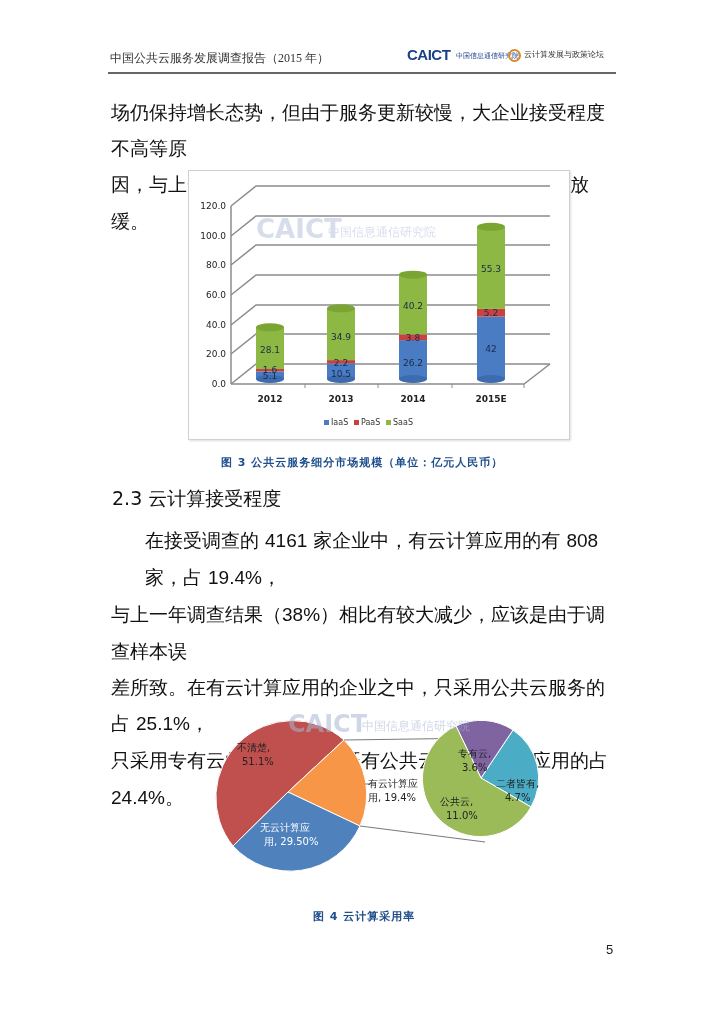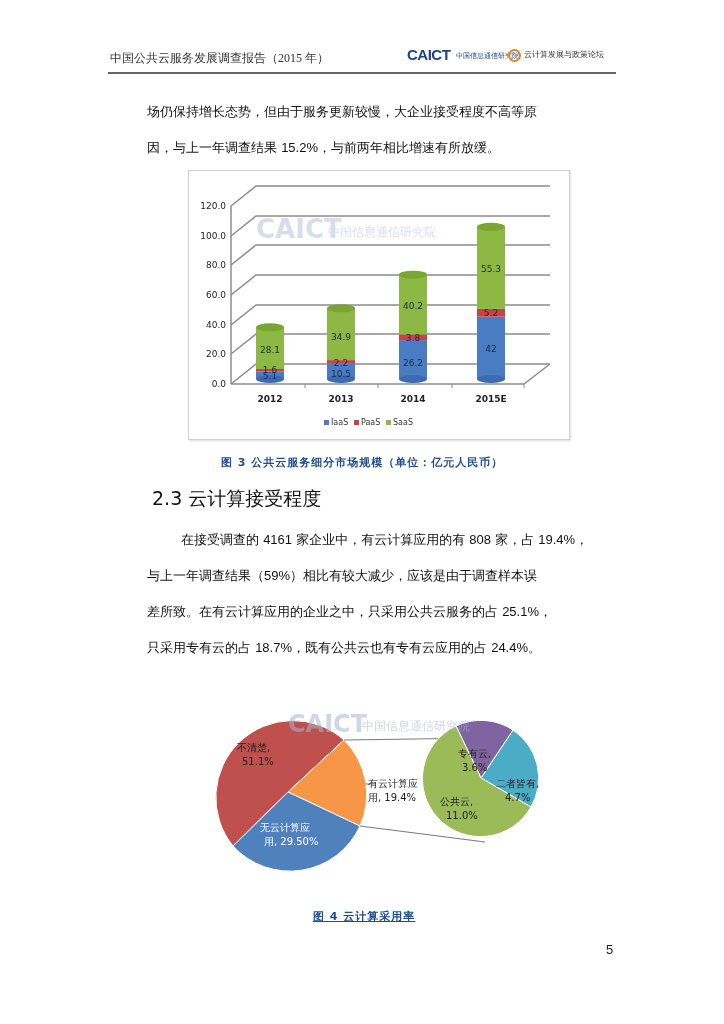--- a/index.html
+++ b/index.html
@@ -7,26 +7,26 @@
          font-family: "DejaVu Sans", sans-serif; color: #111; }
   .abs { position: absolute; }
   .header-title { left: 110px; top: 50px; font-size: 12px; color: #333; font-family: Liberation Serif, serif; }
   .header-rule { left: 108px; top: 72px; width: 508px; height: 2px; background: #666; }
   .logo-caict { left: 407px; top: 46px; font-family: "Liberation Sans", sans-serif; font-weight: bold;
                 font-size: 15px; color: #1a3f8c; letter-spacing: -0.5px; }
   .logo-caict-sub { left: 456px; top: 51px; font-size: 7px; color: #1a3f8c; }
   .logo-forum-mark { left: 508px; top: 49px; width: 13px; height: 13px; border-radius: 50%;
                      border: 2px solid #d88a2a; box-sizing: border-box; }
   .logo-forum { left: 524px; top: 49px; font-size: 8px; color: #333; }
-  .para { left: 111px; width: 510px; font-size: 13px; line-height: 36px; color: #111; margin-left: 36px; }
+  .para { left: 111px; width: 510px; font-size: 19px; line-height: 36px; color: #111; }
   .para b { font-family: "Liberation Sans", sans-serif; font-weight: normal; }
   .figure-frame { left: 188px; top: 170px; width: 380px; height: 268px; border: 1px solid #d0d0d0;
                   box-shadow: 1px 1px 2px #ddd; background: #fff; }
   .caption { font-size: 11px; color: #1f4e8c; font-weight: bold; letter-spacing: 1px; }
-  .section-heading { left: 112px; top: 486px; font-size: 19px; color: #111; margin-left: 40px; }
+  .section-heading { left: 112px; top: 486px; font-size: 19px; color: #111; }
   .page-number { left: 606px; top: 942px; font-size: 13px; color: #222; font-family: "Liberation Sans", sans-serif; }
   svg text { font-family: "DejaVu Sans", sans-serif; }
 </style>
 </head>
 <body>
 
 <div class="abs header-title">中国公共云服务发展调查报告（2015 年）</div>
 <div class="abs logo-caict">CAICT</div>
 <div class="abs logo-caict-sub">中国信息通信研究院</div>
 <div class="abs logo-forum-mark"></div>
@@ -138,21 +138,21 @@
     <text x="140" y="66" font-size="12" fill="#a8b6d4">中国信息通信研究院</text>
   </g>
 </svg>
 
 <div class="abs caption" style="left:221px; top:455px;">图 3  公共云服务细分市场规模（单位：亿元人民币）</div>
 
 <div class="abs section-heading">2.3 云计算接受程度</div>
 
 <div class="abs para" style="top:522px;">
   <div style="padding-left:34px;"><span>在接受调查的 </span><b>4161</b><span> 家企业中，有云计算应用的有 </span><b>808</b><span> 家，占 </span><b>19.4%</b><span>，</span></div>
-  <div><span>与上一年调查结果（</span><b>59%</b><span>）相比有较大减少，应该是由于调查样本误</span></div>
+  <div><span>与上一年调查结果（</span><b>38%</b><span>）相比有较大减少，应该是由于调查样本误</span></div>
   <div><span>差所致。在有云计算应用的企业之中，只采用公共云服务的占 </span><b>25.1%</b><span>，</span></div>
   <div><span>只采用专有云的占 </span><b>18.7%</b><span>，既有公共云也有专有云应用的占 </span><b>24.4%</b><span>。</span></div>
 </div>
 
 <svg class="abs" style="left:200px; top:700px;" width="360" height="190">
 
   <path d="M88,92 L144,40 A77,77 0 0,0 33,146 Z" fill="#c0504d" stroke="#fff" stroke-width="1"></path>
   <path d="M88,92 L144,40 A77,77 0 0,1 160,126 Z" fill="#f79646" stroke="#fff" stroke-width="1"></path>
   <path d="M88,92 L160,126 A77,77 0 0,1 33,146 Z" fill="#4f81bd" stroke="#fff" stroke-width="1"></path>
 
@@ -178,15 +178,15 @@
     <text x="240" y="105">公共云,</text>
     <text x="246" y="119">11.0%</text>
   </g>
 
   <g opacity="0.55">
     <text x="88" y="32" font-size="24" font-weight="bold" fill="#a8b6d4" font-family="Liberation Sans, sans-serif">CAICT</text>
     <text x="162" y="30" font-size="12" fill="#a8b6d4">中国信息通信研究院</text>
   </g>
 </svg>
 
-<div class="abs caption" style="left:313px; top:909px;text-decoration:underline;">图 4  云计算采用率</div>
+<div class="abs caption" style="left:313px; top:909px;">图 4  云计算采用率</div>
 
 <div class="abs page-number">5</div>
 
 </body></html>

